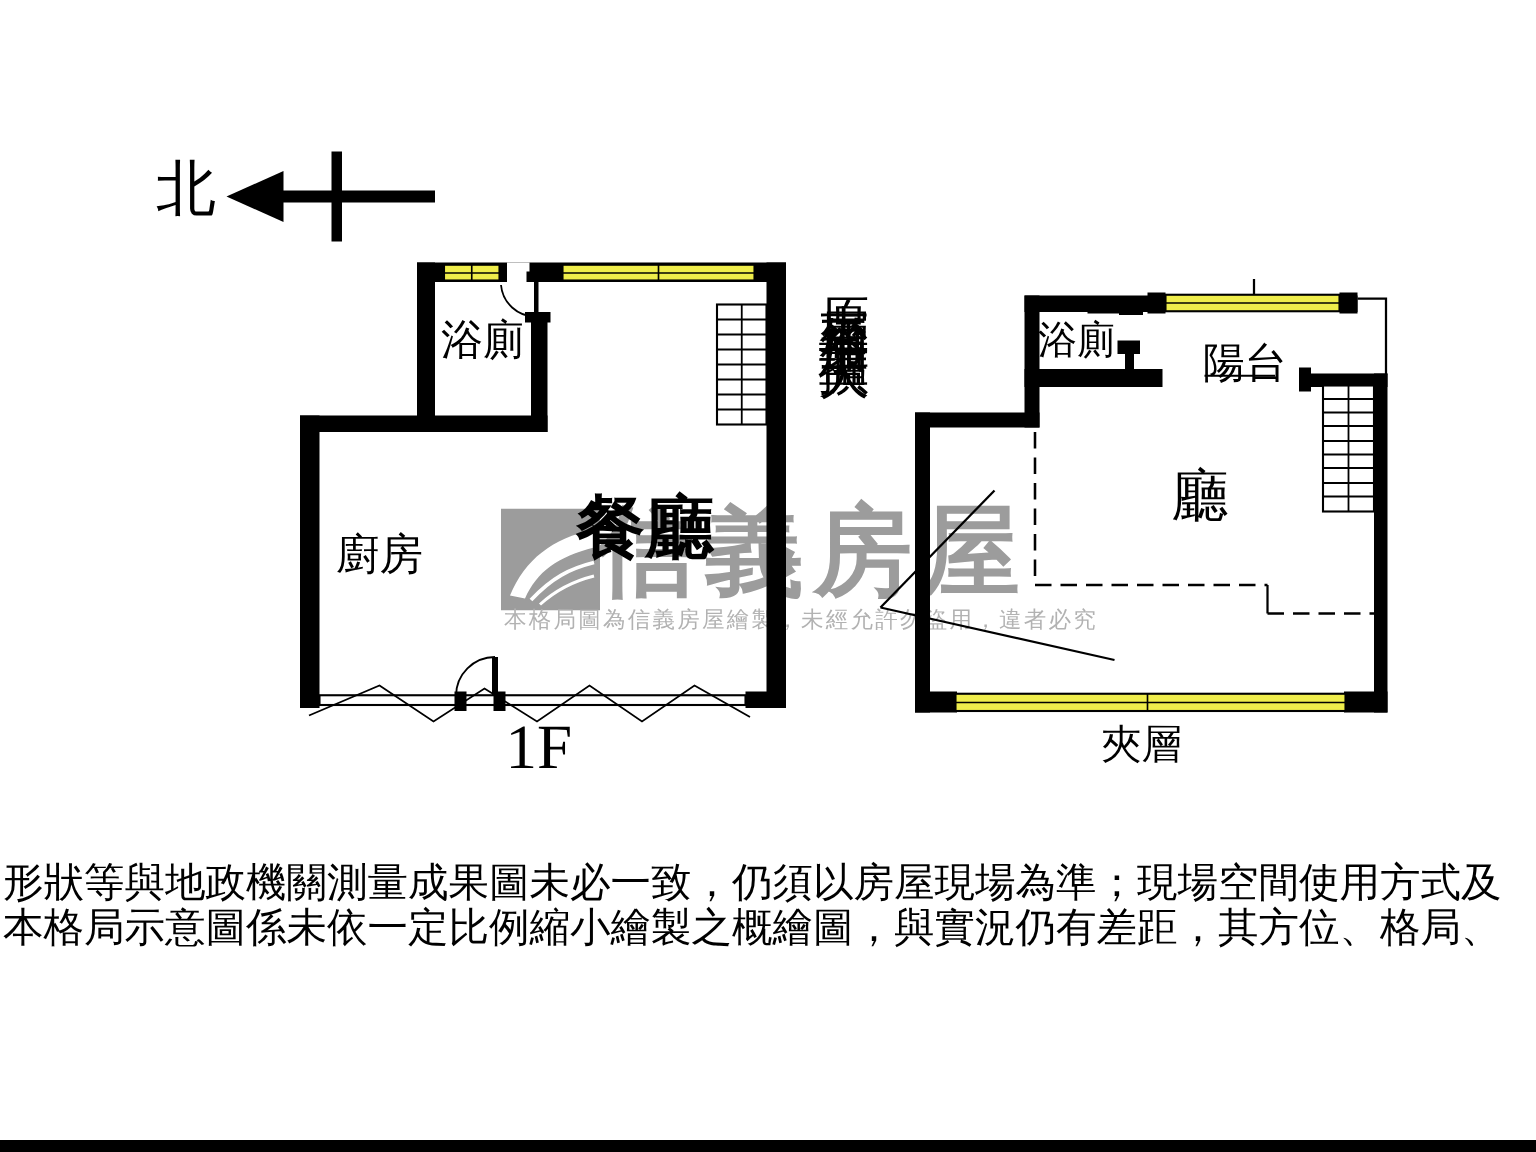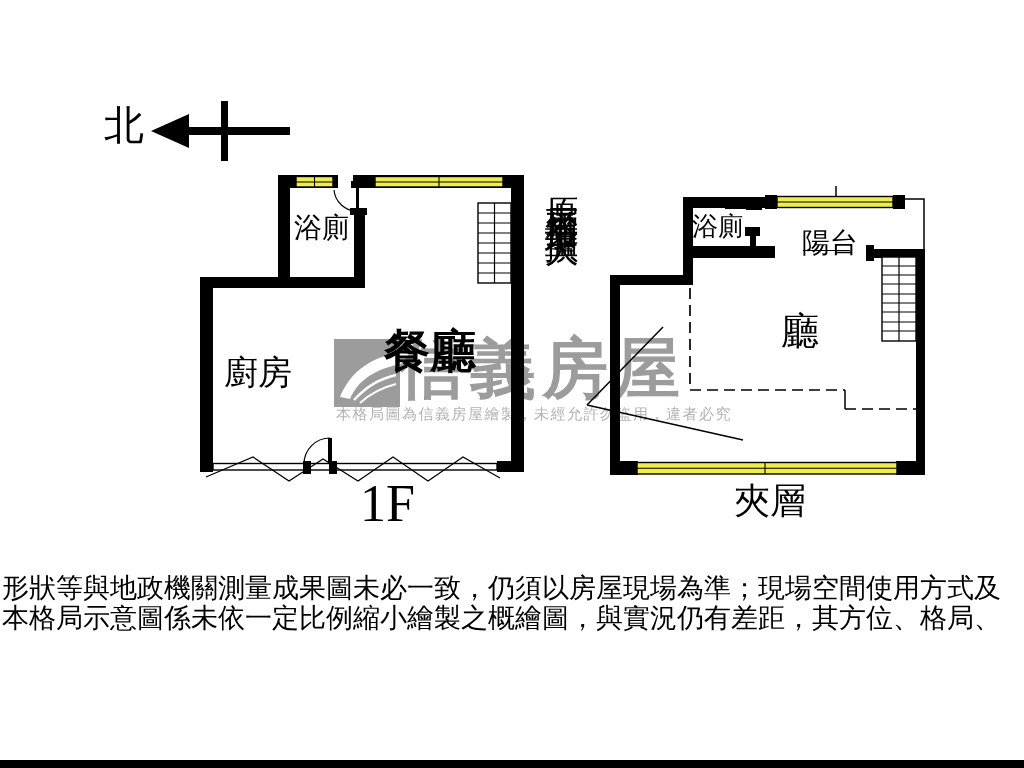--- a/index.html
+++ b/index.html
@@ -16,32 +16,32 @@
     left:398px;top:336px;font-size:66px;font-weight:700;letter-spacing:6px;
     color:var(--watermark-gray,#9c9c9c);font-family:Liberation Serif, serif;
   }
   .wm-notice{
     left:336px;top:407px;font-size:15px;letter-spacing:1.5px;
     color:var(--watermark-light-gray,#b2b2b2);
   }
   
   .north-lbl{left:104px;top:106px;font-size:40px;}
   .bath1{left:294px;top:214px;font-size:28px;}
-  .kitchen{left:224px;top:356px;font-size:34px;}
+  .kitchen{left:224px;top:356px;font-size:29px;}
   .dining{left:384px;top:329px;font-size:46px;font-weight:700;}
-  .floor1{left:337px;top:478px;font-size:52px;margin-left:23px;}
+  .floor1{left:337px;top:478px;font-size:42px;}
   .vnote{
     left:544px;top:171px;font-size:34px;letter-spacing:5px;
     writing-mode:vertical-rl;text-orientation:upright;height:330px;
   }
   .ironwin{left:788px;top:149px;font-size:33px;}
   .bath2{left:692px;top:214px;font-size:26px;}
   .balcony{left:802px;top:213px;font-size:28px;margin-top:16px;}
   .living{left:781px;top:312px;font-size:38px;}
-  .mezz{left:734px;top:483px;font-size:36px;}
+  .mezz{left:734px;top:483px;font-size:27px;}
   
   .disclaimer{position:absolute;left:2px;top:573px;z-index:3;font-size:27px;line-height:30px;}
   .disclaimer div{white-space:nowrap;}
   .bottom-bar{position:absolute;left:0;top:760px;width:1024px;height:8px;background:#000;z-index:4;}
   
   .wall{fill:var(--wall-black,#000);stroke:none;}
   .win{fill:var(--window-yellow,#efed4b);stroke:#000;stroke-width:1.4;}
   .winline{stroke:#000;stroke-width:1.1;fill:none;}
   .thin{stroke:#000;stroke-width:1.5;fill:none;}
   .thin12{stroke:#000;stroke-width:1.2;fill:none;}

